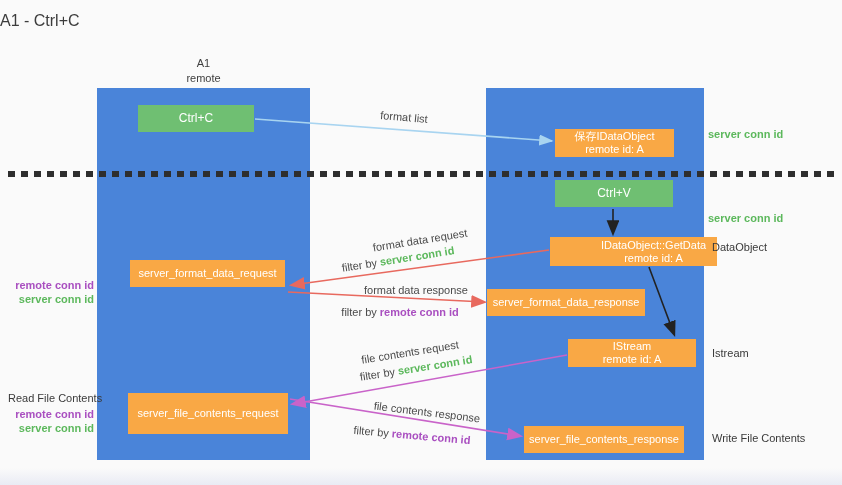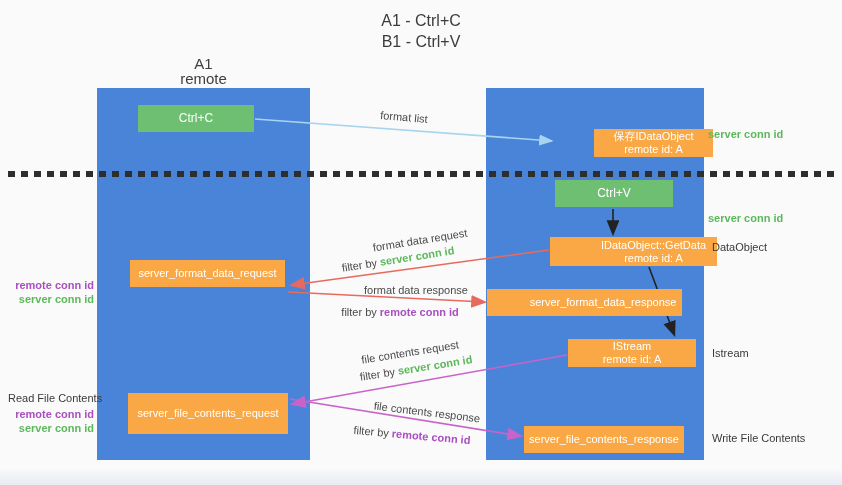--- a/index.html
+++ b/index.html
@@ -1,22 +1,22 @@
 <!DOCTYPE html>
 <html style="--column-blue: #4a84d9; --node-orange: #f9a845; --node-green: #6fbf72; --green-text: #5cb85c; --purple-text: #a94fc0; --red-arrow: #e8695e; --pink-arrow: #c963c9; --lightblue-arrow: #a8d4f0; --black-arrow: #222222;"><head>
 <meta charset="utf-8">
 <style>
   html,body{margin:0;padding:0;}
   body{font-family:"Liberation Sans", sans-serif; background:#fff;}
   .canvas{position:relative; width:842px; height:485px; background:#fafafa; overflow:hidden;}
   .footer-strip{position:absolute; left:0; top:468px; width:842px; height:17px;
     background:linear-gradient(#fafafa,#e9ebf4);}
-  .title{position:absolute; left:0; top:10px; width:842px; text-align:center;
+  .title{position:absolute; left:0; top:10px; width:842px; 
     font-size:16px; line-height:21px; color:#3c3c3c;}
-  .col-header{position:absolute; text-align:center; font-size:15px; line-height:15px; color:#3e3e3e;}
+  .col-header{position:absolute; text-align:center; font-size:11px; line-height:15px; color:#3e3e3e;}
   .col-header.left{left:97px; top:56px; width:213px;}
   .col-header.right{left:486px; top:56px; width:218px;}
   .lane{position:absolute; top:88px; height:372px; background:var(--column-blue,#4a84d9);}
   .lane.left{left:97px; width:213px;}
   .lane.right{left:486px; width:218px;}
   .dotted{position:absolute; left:8px; top:171px; width:828px; height:6px;
     background:repeating-linear-gradient(90deg, #2e2e2e 0 7px, transparent 7px 13px);}
   .node{position:absolute; display:flex; flex-direction:column; align-items:center;
     justify-content:center; color:#fff; font-size:11px; line-height:13px; text-align:center;
     white-space:nowrap;}
@@ -29,21 +29,20 @@
   .purple-t{color:var(--purple-text,#a94fc0); font-weight:bold;}
   svg.arrows{position:absolute; left:0; top:0; width:842px; height:485px; pointer-events:none;}
 </style>
 </head>
 <body>
 
 <div class="canvas">
 
   <div class="title">
     <div>A1 - Ctrl+C</div>
-    <div>B1 - Ctrl+V</div>
   </div>
 
   <div class="col-header left">
     <div>A1</div>
     <div>remote</div>
   </div>
 
   <div class="lane left"></div>
   <div class="lane right"></div>
 
@@ -70,39 +69,39 @@
     <line x1="549" y1="250" x2="292" y2="285" stroke="#e8695e" stroke-width="1.6" marker-end="url(#m-red)"></line>
     <line x1="288" y1="292" x2="484" y2="302" stroke="#e8695e" stroke-width="1.6" marker-end="url(#m-red)"></line>
     <line x1="567" y1="355" x2="293" y2="404" stroke="#c963c9" stroke-width="1.6" marker-end="url(#m-pink)"></line>
     <line x1="290" y1="399" x2="520" y2="436" stroke="#c963c9" stroke-width="1.6" marker-end="url(#m-pink)"></line>
   </svg>
 
   <div class="node green" style="left:138px; top:105px; width:116px; height:27px;">
     <span>Ctrl+C</span>
   </div>
 
-  <div class="node orange" style="left:555px; top:129px; width:119px; height:28px;margin-left:39px;">
+  <div class="node orange" style="left:555px; top:129px; width:119px; height:28px;">
     <span>保存IDataObject</span>
     <span>remote id: A</span>
   </div>
 
   <div class="node green" style="left:555px; top:180px; width:118px; height:27px;">
     <span>Ctrl+V</span>
   </div>
 
   <div class="node orange" style="left:550px; top:237px; width:127px; height:29px;padding-left:40px;">
     <span>IDataObject::GetData</span>
     <span>remote id: A</span>
   </div>
 
   <div class="node orange" style="left:130px; top:260px; width:155px; height:27px;">
     <span>server_format_data_request</span>
   </div>
 
-  <div class="node orange" style="left:487px; top:289px; width:158px; height:27px;padding-left:37px;">
+  <div class="node orange" style="left:487px; top:289px; width:158px; height:27px;">
     <span>server_format_data_response</span>
   </div>
 
   <div class="node orange" style="left:568px; top:339px; width:128px; height:28px;">
     <span>IStream</span>
     <span>remote id: A</span>
   </div>
 
   <div class="node orange" style="left:128px; top:393px; width:160px; height:41px;">
     <span>server_file_contents_request</span>

